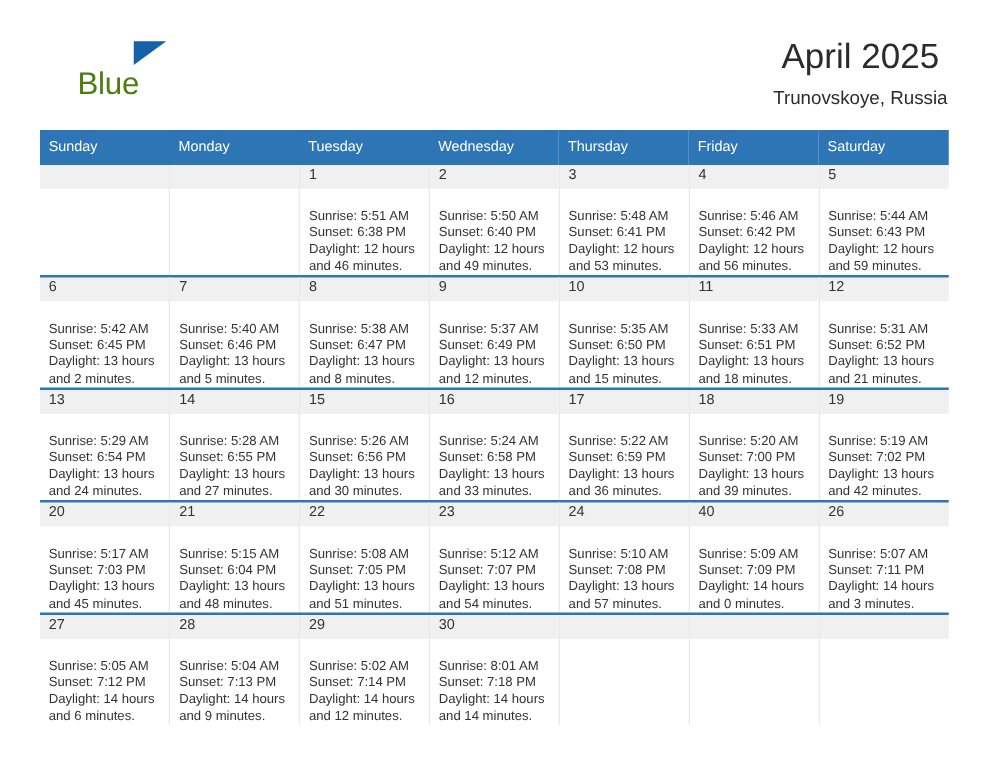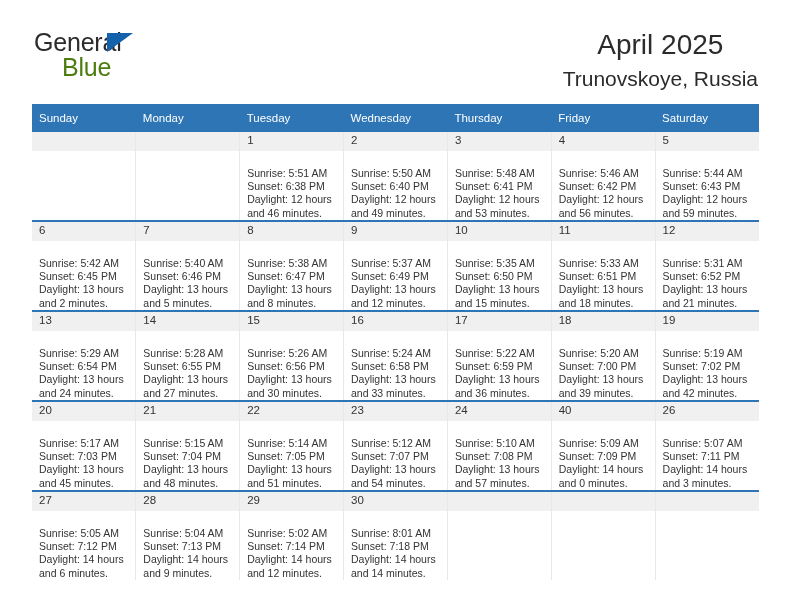--- a/index.html
+++ b/index.html
@@ -73,21 +73,21 @@
     text-align: center;
   }
   .cal-title {
     font-size: 28px;
     line-height: 34px;
     color: #2b2b2b;
     font-weight: normal;
     margin: 0;
   }
   .cal-subtitle {
-    font-size: 21px;
+    font-size: 15px;
     line-height: 22px;
     color: #2b2b2b;
     margin: 6px 0 0 0;
   }
 
   
   .calendar {
     position: absolute;
     left: 32px;
     top: 104px;
@@ -148,21 +148,20 @@
   }
 </style>
 </head>
 <body>
 
 <div class="page">
 
   <div class="header">
 
     <div class="brand">
-      <span class="brand-general">General</span>
       <span class="brand-tri"></span>
       <span class="brand-blue">Blue</span>
     </div>
 
     <div class="title-block">
       <h1 class="cal-title">April 2025</h1>
       <p class="cal-subtitle">Trunovskoye, Russia</p>
     </div>
 
   </div>
@@ -416,31 +415,31 @@
                   <div>Daylight: 13 hours</div>
                   <div>and 45 minutes.</div>
                 </div>
               </div>
             </td>
             <td>
               <div class="daycell">
                 <div class="datebar">21</div>
                 <div class="dayinfo">
                   <div>Sunrise: 5:15 AM</div>
-                  <div>Sunset: 7:04 PM</div>
+                  <div>Sunset: 6:04 PM</div>
                   <div>Daylight: 13 hours</div>
                   <div>and 48 minutes.</div>
                 </div>
               </div>
             </td>
             <td>
               <div class="daycell">
                 <div class="datebar">22</div>
                 <div class="dayinfo">
-                  <div>Sunrise: 5:14 AM</div>
+                  <div>Sunrise: 5:08 AM</div>
                   <div>Sunset: 7:05 PM</div>
                   <div>Daylight: 13 hours</div>
                   <div>and 51 minutes.</div>
                 </div>
               </div>
             </td>
             <td>
               <div class="daycell">
                 <div class="datebar">23</div>
                 <div class="dayinfo">

